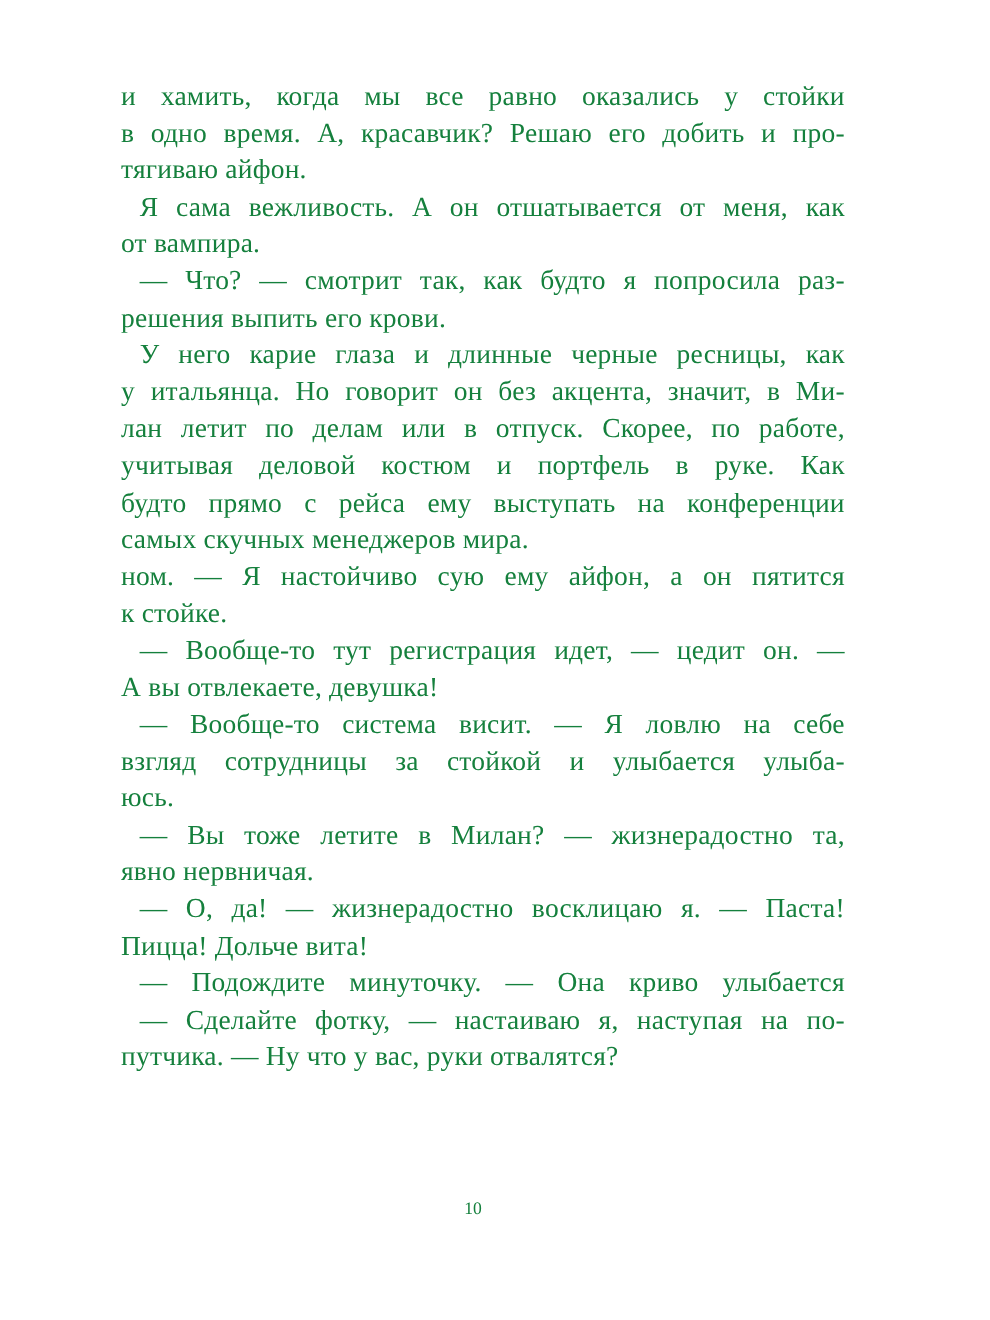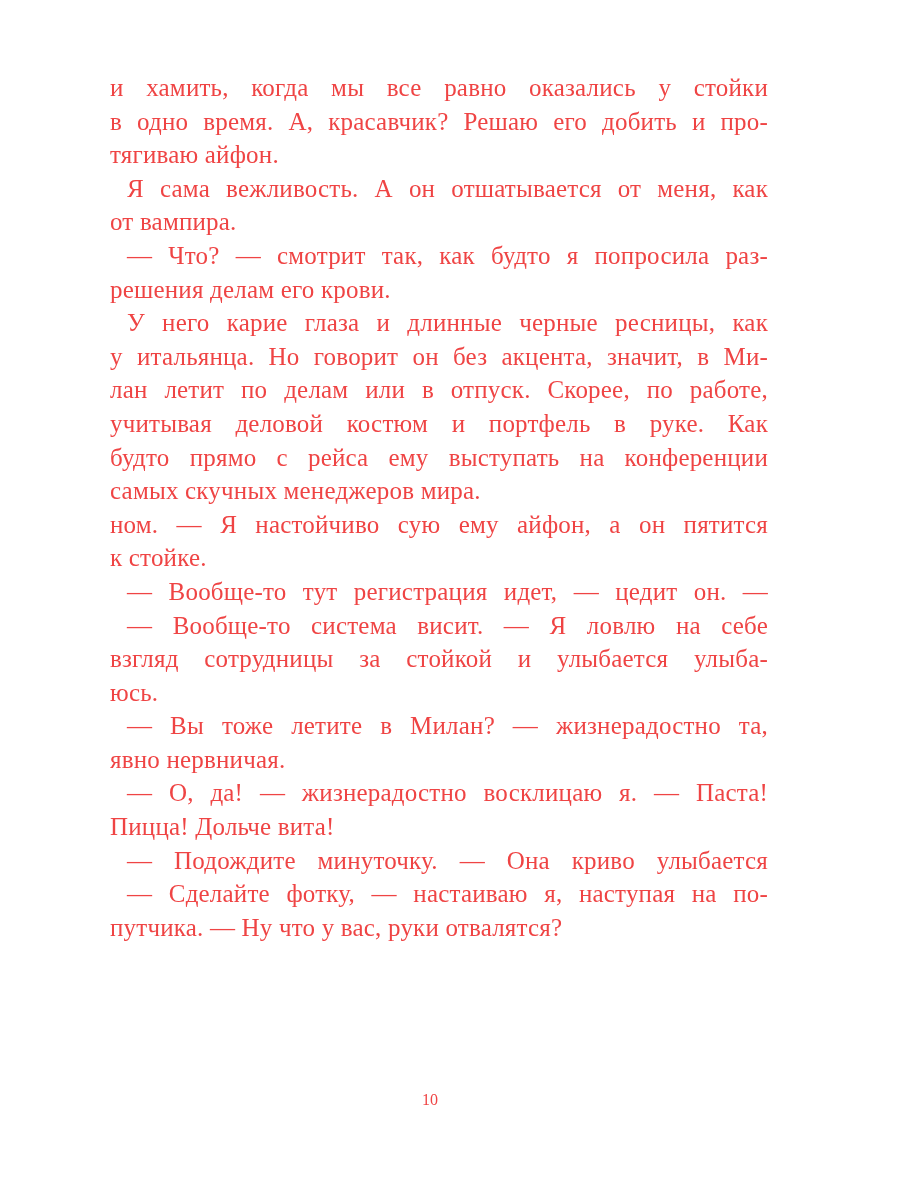--- a/index.html
+++ b/index.html
@@ -48,38 +48,39 @@
     left: 110px;
     width: 640px;
     text-align: center;
     font-size: 16px;
     line-height: 30px;
   }
 </style>
 </head>
 <body>
 
-<div class="book-page" id="book-page" style="background: rgb(255, 255, 255); color: #ef4444;">
+<div class="book-page" id="book-page" style="background: rgb(255, 255, 255); color: #15803d;">
   <div class="text-block" id="text-block">
       <div class="line">и хамить, когда мы все равно оказались у стойки</div>
       <div class="line">в одно время. А, красавчик? Решаю его добить и про-</div>
       <div class="line endline">тягиваю айфон.</div>
       <div class="line indent">Я сама вежливость. А он отшатывается от меня, как</div>
       <div class="line endline">от вампира.</div>
       <div class="line indent">— Что? — смотрит так, как будто я попросила раз-</div>
-      <div class="line endline">решения делам его крови.</div>
+      <div class="line endline">решения выпить его крови.</div>
       <div class="line indent">У него карие глаза и длинные черные ресницы, как</div>
       <div class="line">у итальянца. Но говорит он без акцента, значит, в Ми-</div>
       <div class="line">лан летит по делам или в отпуск. Скорее, по работе,</div>
       <div class="line">учитывая деловой костюм и портфель в руке. Как</div>
       <div class="line">будто прямо с рейса ему выступать на конференции</div>
       <div class="line endline">самых скучных менеджеров мира.</div>
       <div class="line">ном. — Я настойчиво сую ему айфон, а он пятится</div>
       <div class="line endline">к стойке.</div>
       <div class="line indent">— Вообще-то тут регистрация идет, — цедит он. —</div>
+      <div class="line endline">А вы отвлекаете, девушка!</div>
       <div class="line indent">— Вообще-то система висит. — Я ловлю на себе</div>
       <div class="line">взгляд сотрудницы за стойкой и улыбается улыба-</div>
       <div class="line endline">юсь.</div>
       <div class="line indent">— Вы тоже летите в Милан? — жизнерадостно та,</div>
       <div class="line endline">явно нервничая.</div>
       <div class="line indent">— О, да! — жизнерадостно восклицаю я. — Паста!</div>
       <div class="line endline">Пицца! Дольче вита!</div>
       <div class="line indent">— Подождите минуточку. — Она криво улыбается</div>
       <div class="line indent">— Сделайте фотку, — настаиваю я, наступая на по-</div>
       <div class="line endline">путчика. — Ну что у вас, руки отвалятся?</div>

